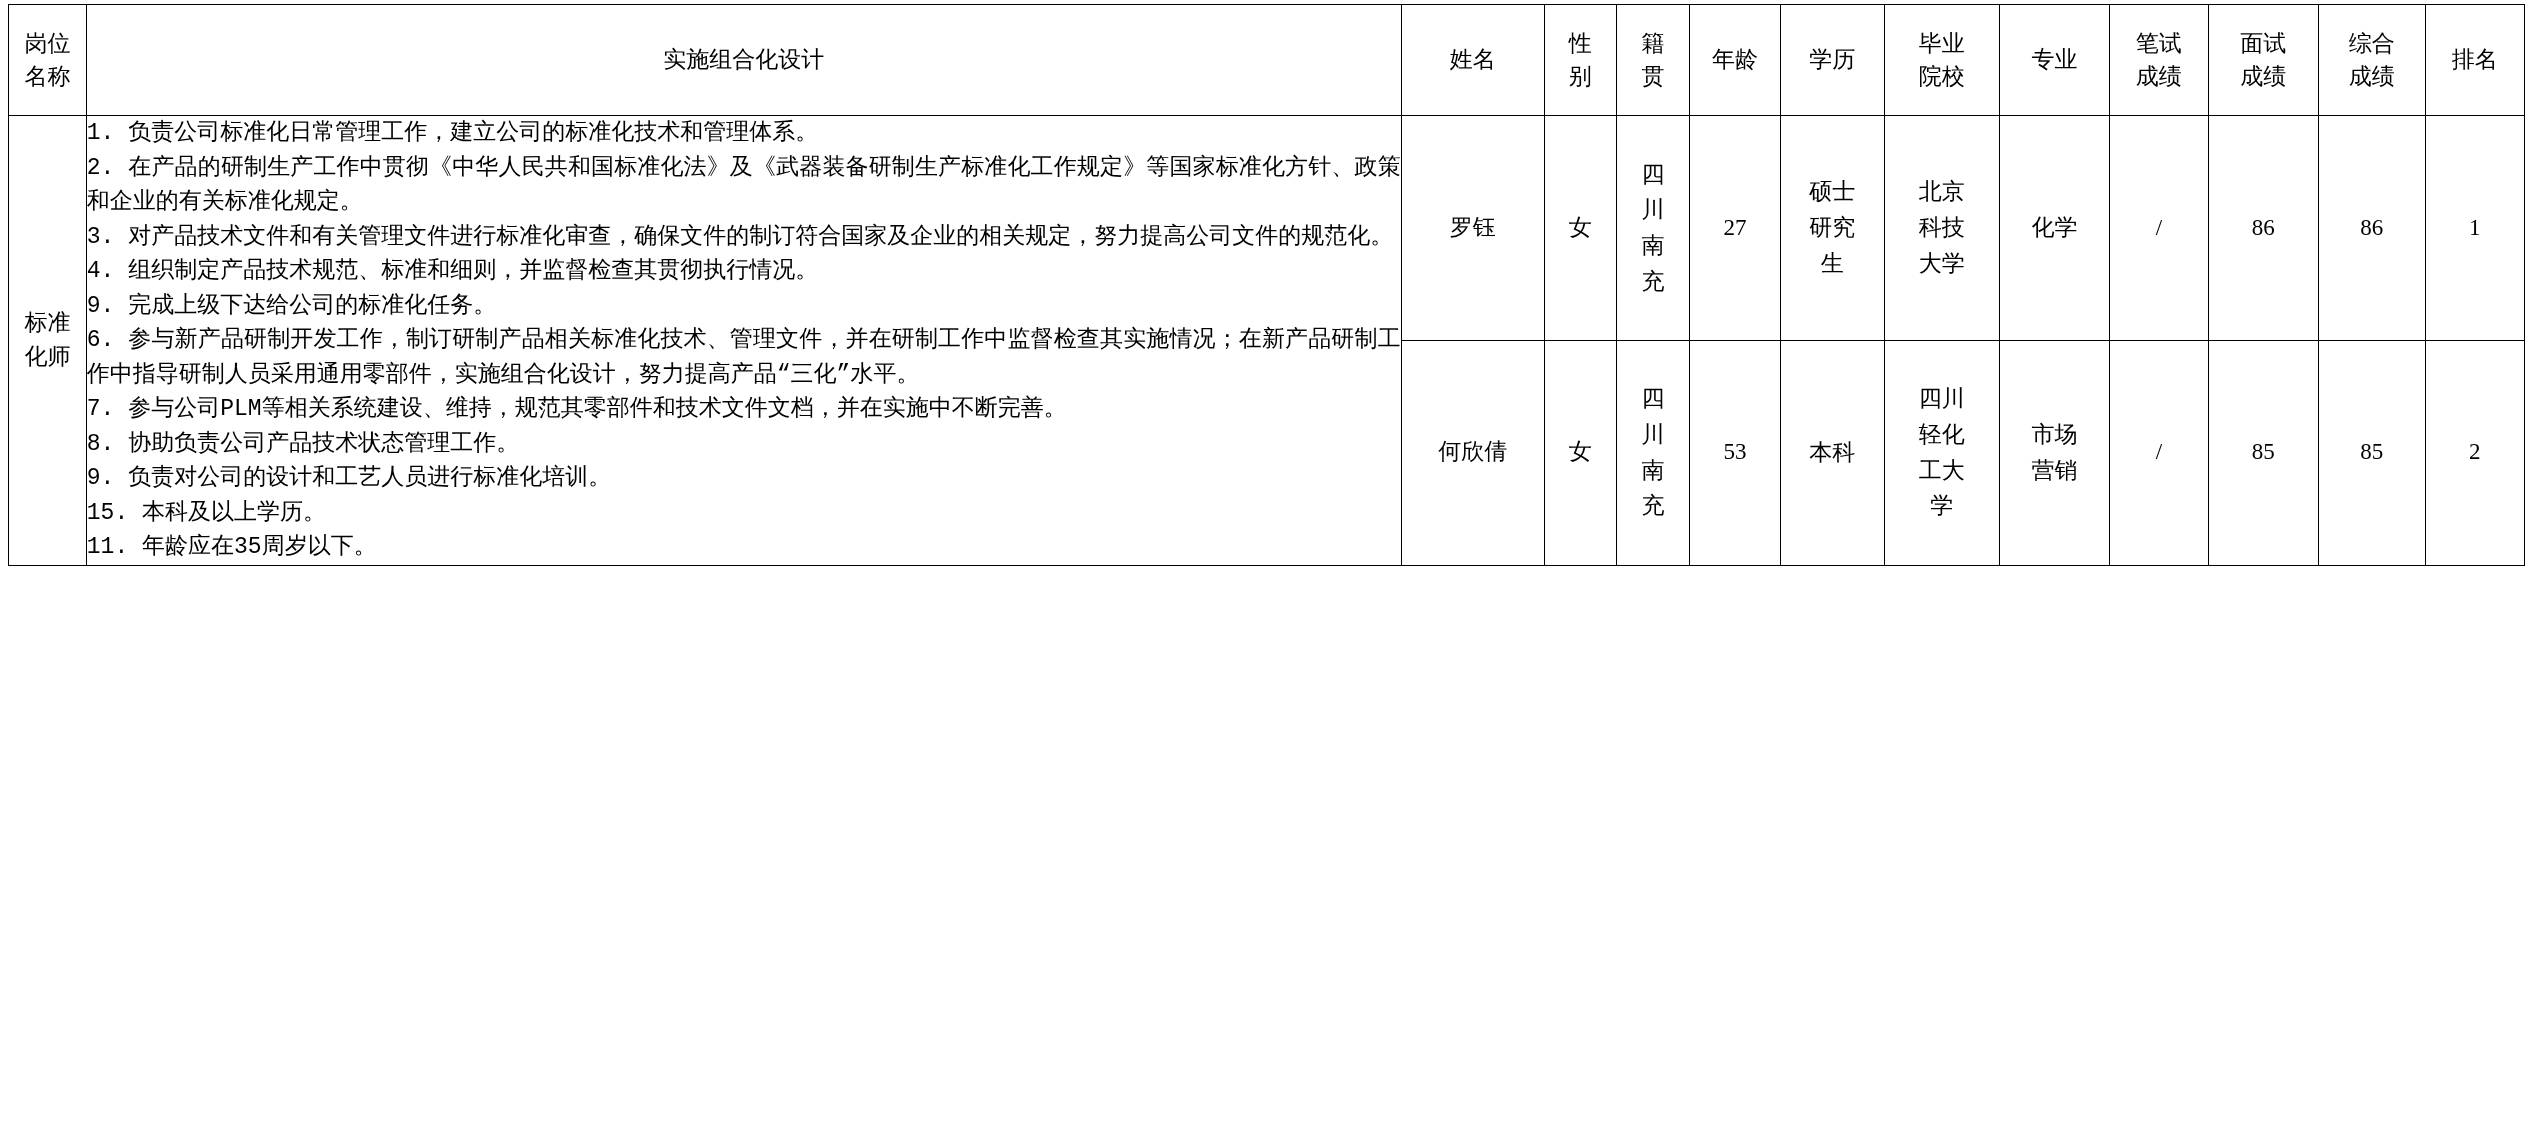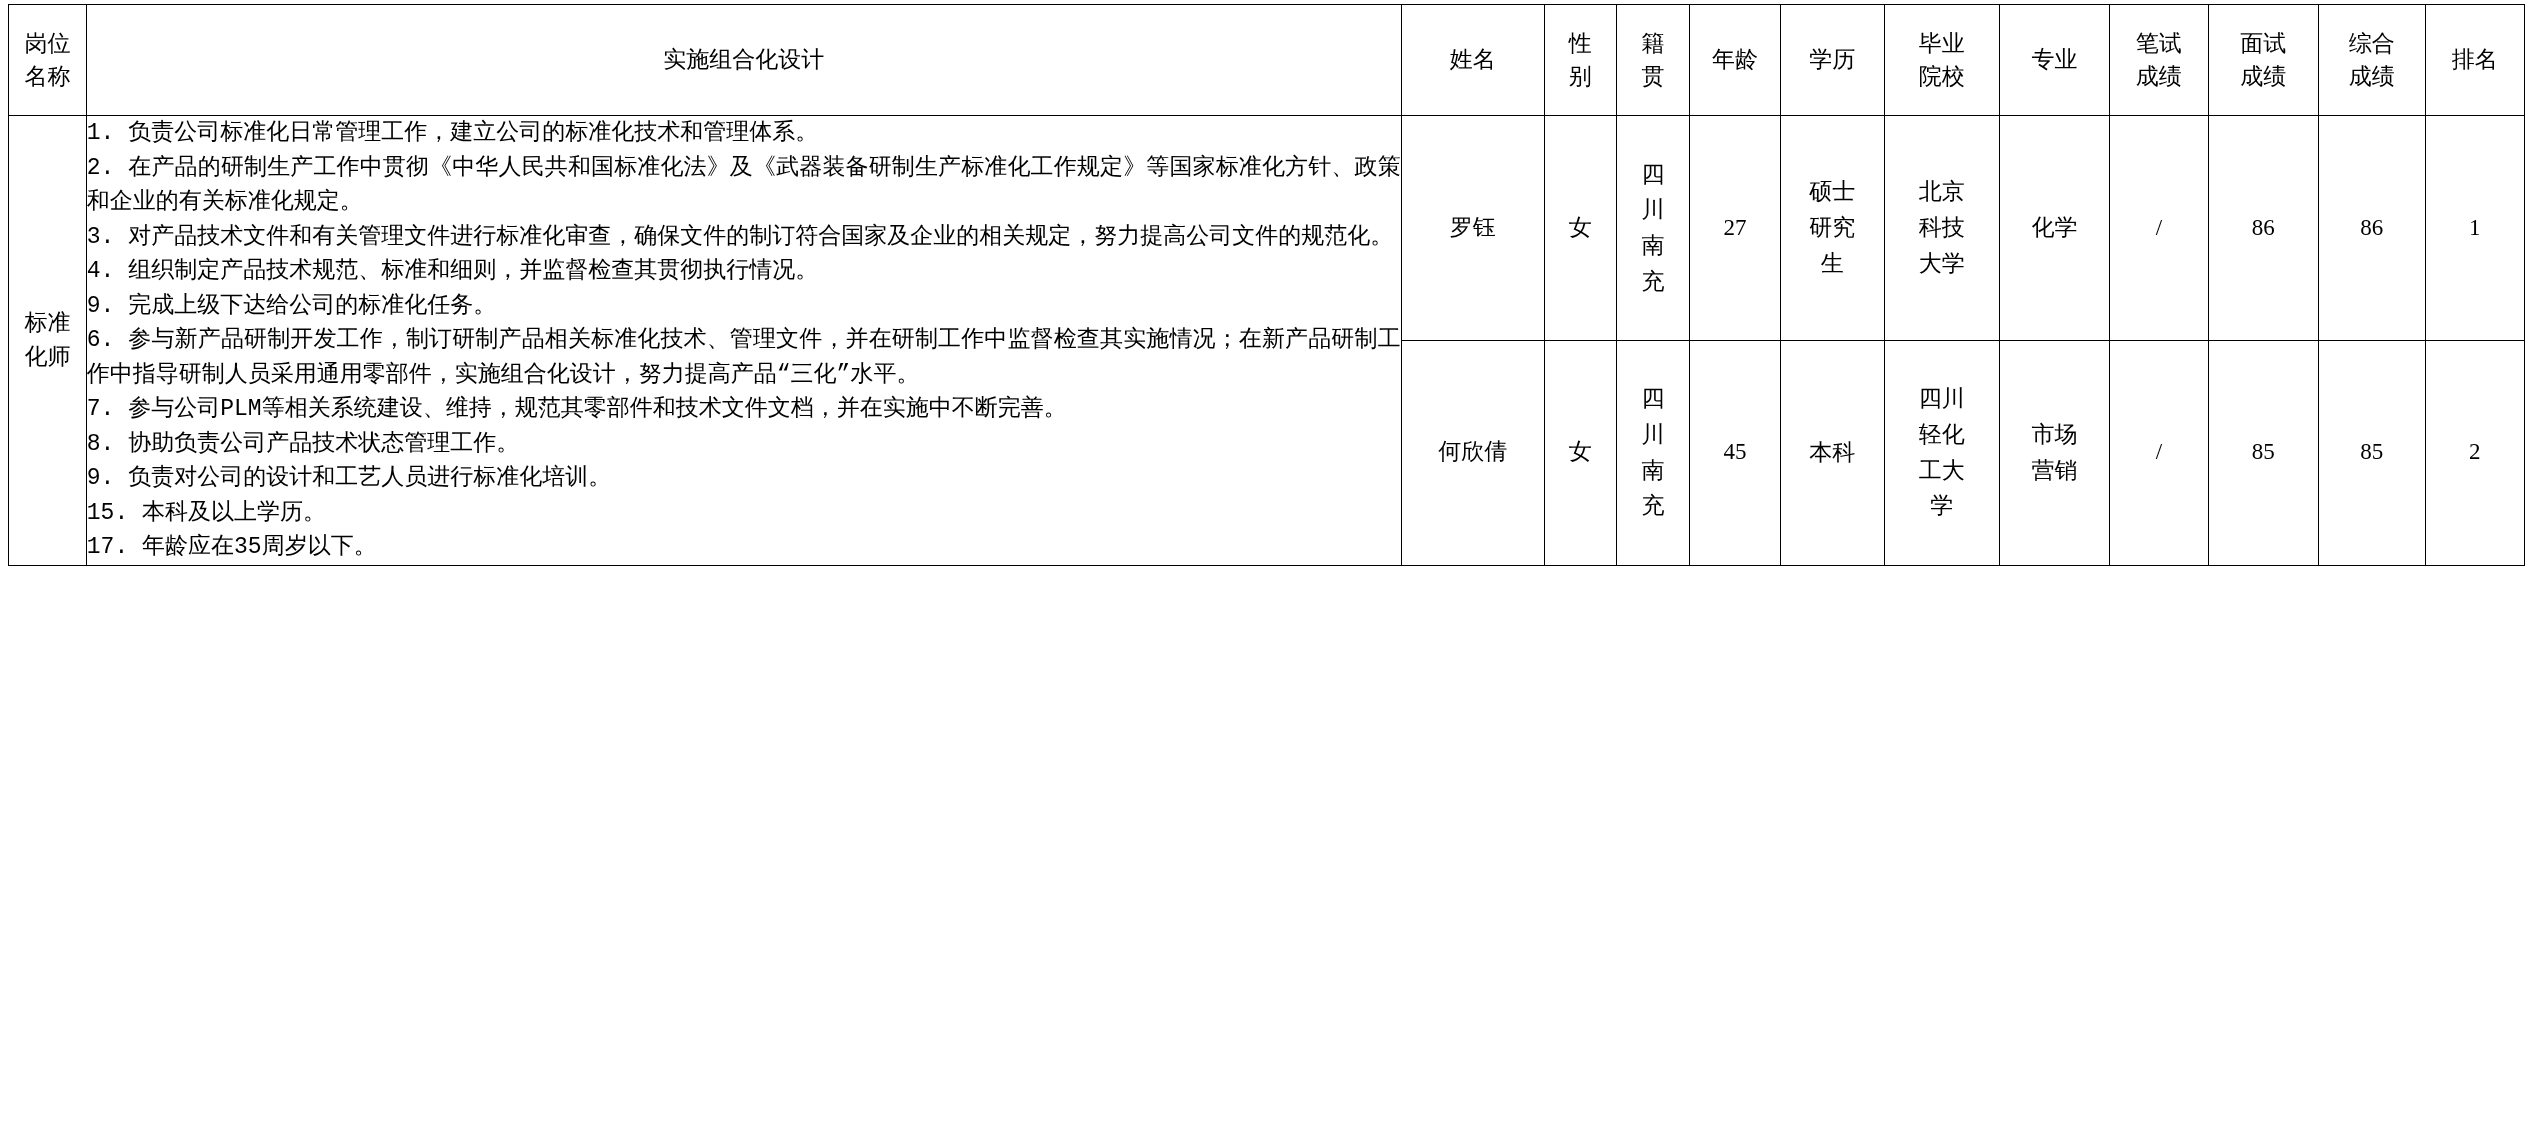--- a/index.html
+++ b/index.html
@@ -165,21 +165,21 @@
           <p>1. 负责公司标准化日常管理工作，建立公司的标准化技术和管理体系。</p>
           <p>2. 在产品的研制生产工作中贯彻《中华人民共和国标准化法》及《武器装备研制生产标准化工作规定》等国家标准化方针、政策和企业的有关标准化规定。</p>
           <p>3. 对产品技术文件和有关管理文件进行标准化审查，确保文件的制订符合国家及企业的相关规定，努力提高公司文件的规范化。</p>
           <p>4. 组织制定产品技术规范、标准和细则，并监督检查其贯彻执行情况。</p>
           <p>9. 完成上级下达给公司的标准化任务。</p>
           <p>6. 参与新产品研制开发工作，制订研制产品相关标准化技术、管理文件，并在研制工作中监督检查其实施情况；在新产品研制工作中指导研制人员采用通用零部件，实施组合化设计，努力提高产品“三化”水平。</p>
           <p>7. 参与公司PLM等相关系统建设、维持，规范其零部件和技术文件文档，并在实施中不断完善。</p>
           <p>8. 协助负责公司产品技术状态管理工作。</p>
           <p>9. 负责对公司的设计和工艺人员进行标准化培训。</p>
           <p>15. 本科及以上学历。</p>
-          <p>17. 年龄应在35周岁以下。</p>
+          <p>11. 年龄应在35周岁以下。</p>
         </td>
         <td class="data-cell">罗钰</td>
         <td class="data-cell">女</td>
         <td class="data-cell">
           <span class="vert-cn">
             <span>四</span>
             <span>川</span>
             <span>南</span>
             <span>充</span>
           </span>
@@ -209,21 +209,21 @@
         <td class="data-cell">何欣倩</td>
         <td class="data-cell">女</td>
         <td class="data-cell">
           <span class="vert-cn">
             <span>四</span>
             <span>川</span>
             <span>南</span>
             <span>充</span>
           </span>
         </td>
-        <td class="data-cell">45</td>
+        <td class="data-cell">53</td>
         <td class="data-cell">
           <span class="vert-cn">
             <span>本科</span>
           </span>
         </td>
         <td class="data-cell">
           <span class="vert-cn">
             <span>四川</span>
             <span>轻化</span>
             <span>工大</span>

